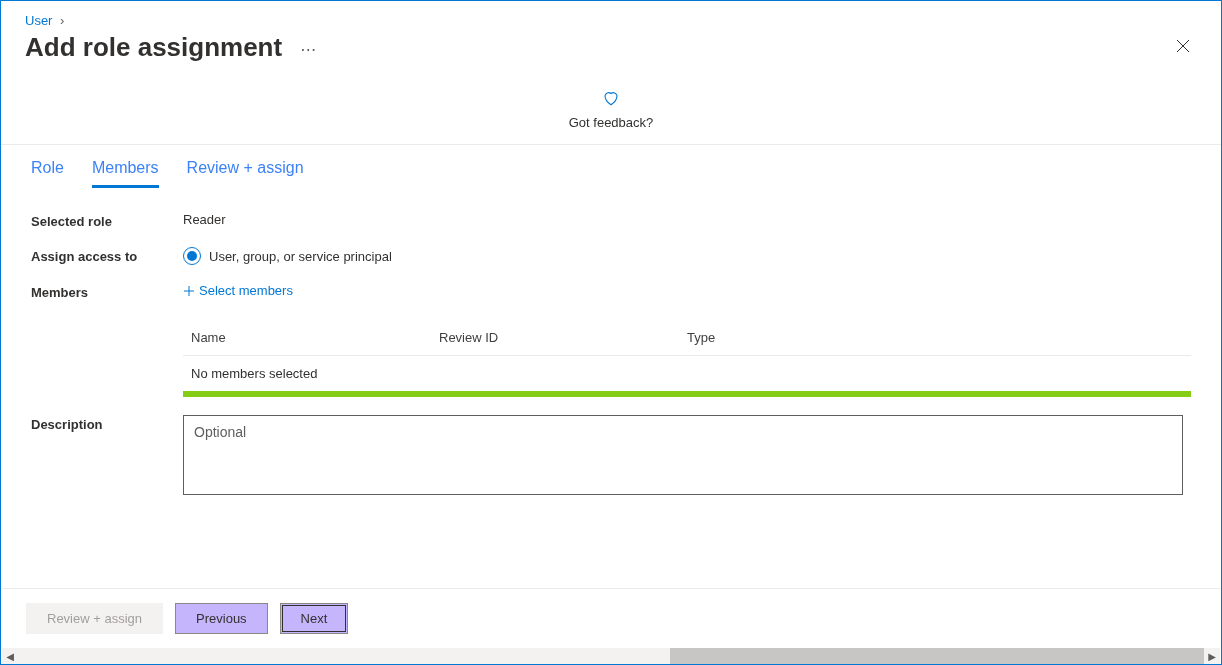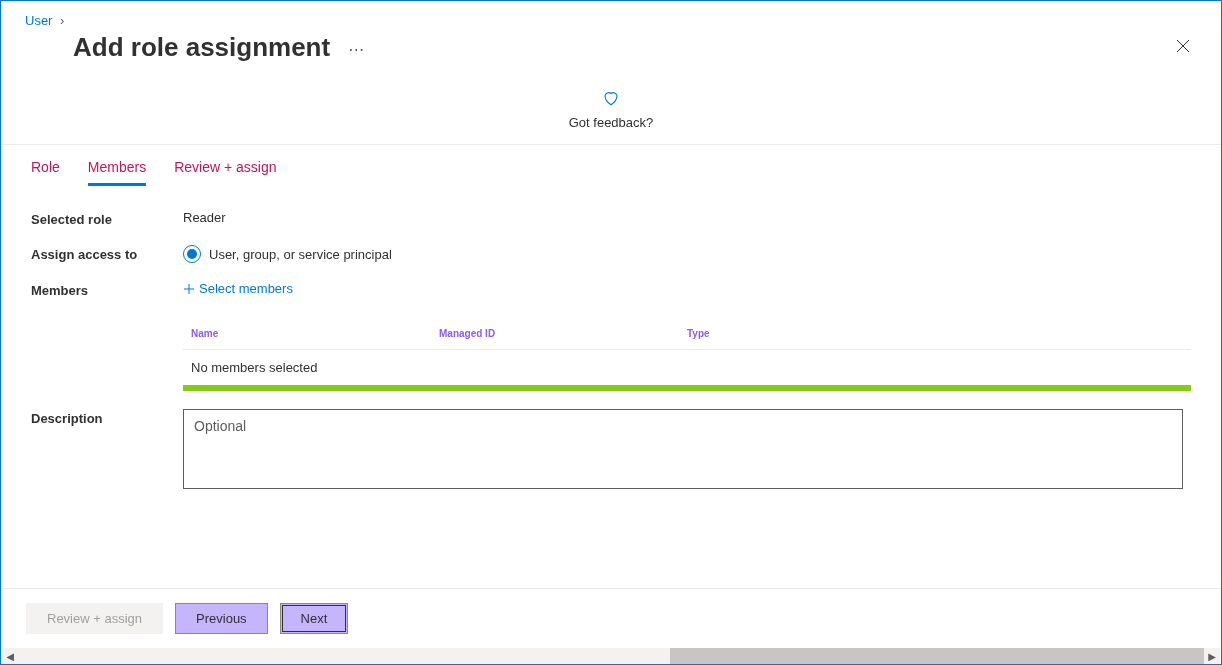--- a/index.html
+++ b/index.html
@@ -1,44 +1,44 @@
 <!DOCTYPE html>
 <html><head>
 <meta charset="utf-8">
 <style>
   * { box-sizing: border-box; margin: 0; padding: 0; font-family: "Segoe UI", -apple-system, BlinkMacSystemFont, sans-serif; }
   body { width: 1222px; height: 665px; background: #fff; position: relative; overflow: hidden; border: 1px solid #0078d4; }
   .breadcrumb { padding: 12px 24px 0; font-size: 13px; }
   .breadcrumb-link { color: #0078d4; text-decoration: none; }
   .breadcrumb-sep { color: #605e5c; margin: 0 4px; }
-  .title-row { display: flex; align-items: flex-end; padding: 4px 24px 12px; margin-left: 48px; }
+  .title-row { display: flex; align-items: flex-end; padding: 4px 24px 12px; }
   .page-title { font-size: 26px; font-weight: 600; color: #323130; }
   .more-btn { margin-left: 14px; color: #605e5c; font-size: 16px; padding: 4px; cursor: pointer; letter-spacing: 1px; }
   .close-btn { margin-left: auto; background: none; border: none; cursor: pointer; padding: 6px; color: #323130; }
   .feedback-row { display: flex; align-items: center; gap: 8px; padding: 14px 30px 14px; color: #323130; font-size: 13px; border-bottom: 1px solid #edebe9; flex-direction: column; }
   .scroll-area { height: 440px; overflow-y: scroll; padding: 0 24px; }
   .scroll-area::-webkit-scrollbar { width: 16px; }
   .scroll-area::-webkit-scrollbar-track { background: #f3f2f1; }
   .scroll-area::-webkit-scrollbar-thumb { background: #c8c6c4; }
   .scroll-area::-webkit-scrollbar-button { background: #f3f2f1; height: 16px; display: block; border: 1px solid #f3f2f1;}
   .tabs { display: flex; gap: 28px; padding: 14px 6px 0; border-bottom: none; }
-  .tab { font-size: 14px; color: #be185d; padding-bottom: 8px; cursor: pointer; }
+  .tab { font-size: 16px; color: #3b82f6; padding-bottom: 8px; cursor: pointer; }
   .tab.active { border-bottom: 3px solid #0078d4; }
   .form-area { padding: 24px 6px 0; }
   .form-row { display: flex; align-items: flex-start; margin-bottom: 18px; font-size: 13px; }
   .form-label { width: 152px; font-weight: 600; color: #323130; padding-top: 2px; }
   .form-value { flex: 1; color: #323130; }
   .radio-group { display: flex; flex-direction: row; gap: 8px; }
   .radio-option { display: flex; align-items: center; gap: 8px; cursor: pointer; }
   .radio-circle { width: 18px; height: 18px; border: 1px solid #323130; border-radius: 50%; display: flex; align-items: center; justify-content: center; }
   .radio-circle.selected { border-color: #0078d4; }
   .radio-dot { width: 10px; height: 10px; border-radius: 50%; background: #0078d4; }
   .select-link { color: #0078d4; font-size: 13px; display: inline-flex; align-items: center; gap: 4px; cursor: pointer; }
   .members-table { margin-top: 20px; }
-  .table-header { display: flex; font-size: 10px; font-weight: 700; color: #8b5cf6; padding: 10px 8px; border-bottom: 1px solid #edebe9; }
+  .table-header { display: flex; font-size: 13px; font-weight: 400; color: #404040; padding: 10px 8px; border-bottom: 1px solid #edebe9; }
   .col-name { width: 248px; }
   .col-oid { width: 248px; }
   .col-type { flex: 1; }
   .table-empty { padding: 10px 8px; font-size: 13px; color: #323130; border-bottom: 6px solid #84cc16; }
   .desc-textarea { width: 100%; max-width: 1000px; height: 80px; border: 1px solid #605e5c; padding: 8px 10px; font-size: 14px; font-family: inherit; resize: none; color: #323130; }
   .desc-textarea::placeholder { color: #605e5c; }
   .footer { position: absolute; left: 1px; right: 1px; bottom: 16px; height: 60px; border-top: 1px solid #edebe9; display: flex; align-items: center; gap: 12px; padding: 0 24px; background: #fff; }
   .btn { font-size: 13px; padding: 7px 20px; border: 1px solid #8a8886; background: #c4b5fd; cursor: pointer; color: #323130; }
   .btn.disabled { background: #f3f2f1; color: #a19f9d; border-color: #f3f2f1; cursor: default; }
   .btn.focus { outline: 1px solid #323130; outline-offset: -3px; }
@@ -104,21 +104,21 @@
       <div class="form-value">
         <a class="select-link">
           <svg width="12" height="12" viewBox="0 0 12 12">
               <path d="M6 1 V11 M1 6 H11" stroke="#0078d4" stroke-width="1"></path>
             </svg>
           <span>Select members</span>
         </a>
         <div class="members-table">
           <div class="table-header">
             <div class="col-name">Name</div>
-            <div class="col-oid">Managed ID</div>
+            <div class="col-oid">Review ID</div>
             <div class="col-type">Type</div>
           </div>
           <div class="table-empty">No members selected</div>
         </div>
       </div>
     </div>
 
     <div class="form-row" style="margin-top:10px;">
       <div class="form-label">Description</div>
       <div class="form-value">

